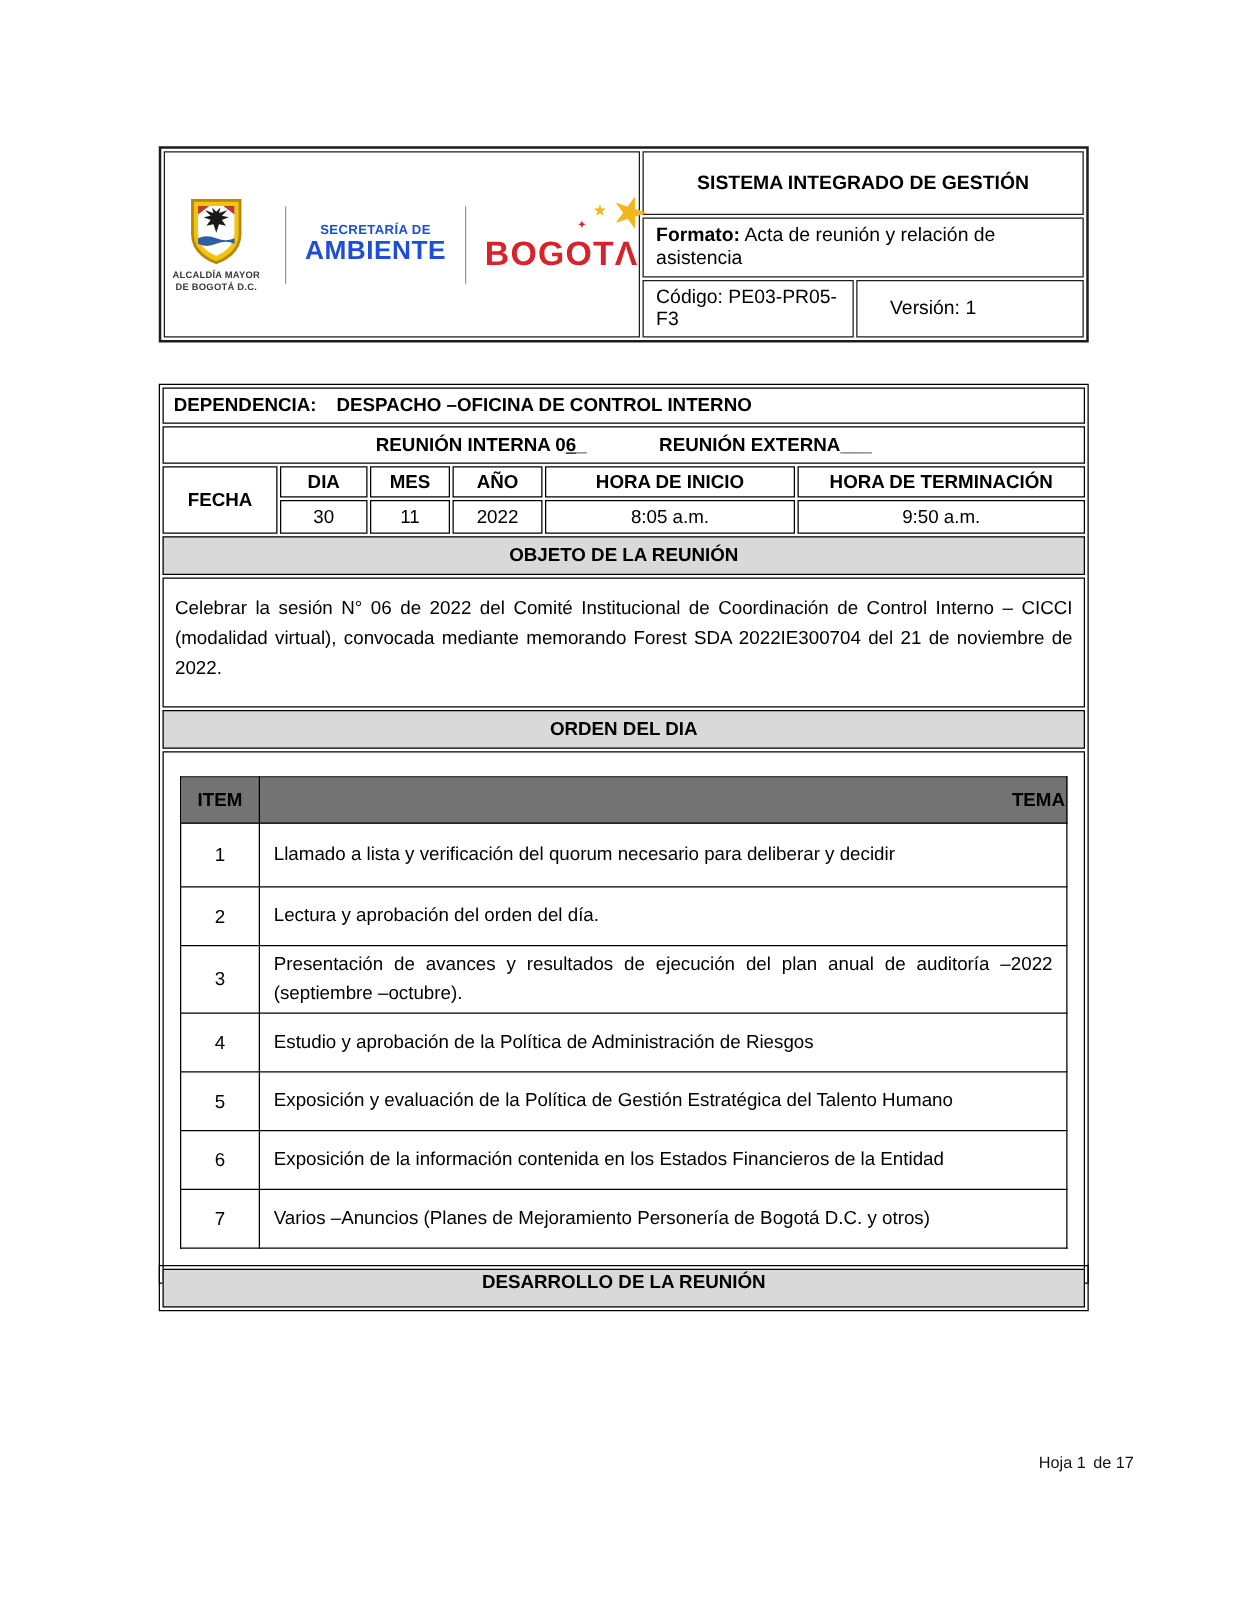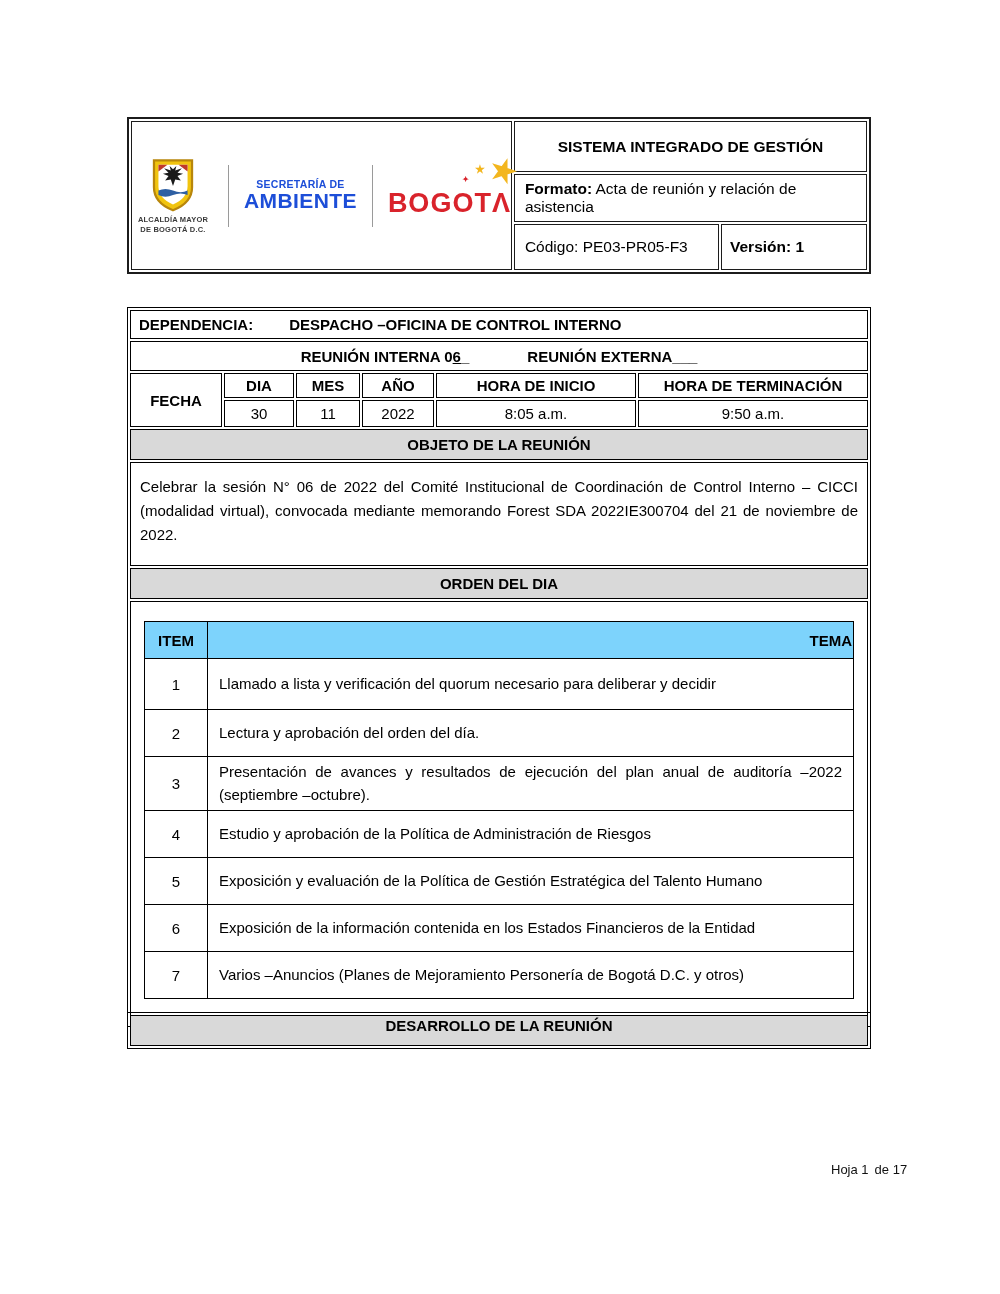--- a/index.html
+++ b/index.html
@@ -25,43 +25,43 @@
   .amb .l1{font-size:10.5px;font-weight:bold;letter-spacing:.3px;}
   .amb .l2{font-size:21px;font-weight:bold;letter-spacing:.4px;}
   .bog{position:relative;color:#d9232b;font-weight:bold;font-size:27px;letter-spacing:1px;padding-top:16px;}
   .bog .caret{letter-spacing:0;}
   .star-big{position:absolute;top:-16px;right:-8px;color:#f3b61e;font-size:30px;transform:rotate(18deg);line-height:1;}
   .star-mid{position:absolute;top:-8px;right:24px;color:#f3b61e;font-size:11px;line-height:1;}
   .star-sm{position:absolute;top:4px;right:40px;color:#d9232b;font-size:8px;line-height:1;}
   .sys{height:47px;text-align:center;font-weight:bold;font-size:15.5px;}
   .formato{height:46px;padding:0 10px;font-size:15.5px;}
   .codigo{height:44px;padding:0 10px;font-size:15.5px;}
-  .version{width:128px;padding:0 8px;font-size:15.5px;font-weight:bold;}
+  .version{width:128px;padding:0 26px;font-size:15.5px;}
   
   .main-table{
     position:absolute;left:127px;top:307px;width:744px;
     border:1px solid #000;border-spacing:2px;
   }
   .main-table td{border:1px solid #000;font-size:15px;vertical-align:middle;}
   .dep{height:25px;font-weight:bold;padding:1px 8px;}
-  .dep .val{margin-left:36px;}
+  .dep .val{margin-left:16px;}
   .reunion{height:26px;font-weight:bold;text-align:center;}
   .reunion-line{display:flex;justify-content:center;gap:58px;}
   .u{text-decoration:underline;}
   .fecha-cell{font-weight:bold;text-align:center;}
   .dhdr{height:21px;font-weight:bold;text-align:center;}
   .dval{height:23px;text-align:center;}
   .gray{background:#d9d9d9;height:27px;text-align:center;font-weight:bold;}
   .objeto-body{padding:12px 9px 18px;line-height:1.6;}
   .just{text-align:justify;}
   .agenda-holder{padding:19px 13px 24px 13px;vertical-align:top;}
   
   .agenda{width:100%;border-collapse:collapse;}
   .agenda th,.agenda td{border:1px solid #000;font-size:15px;text-align:right;}
-  .agenda thead th{background:#7dd3fc;height:34px;font-weight:bold;}
+  .agenda thead th{background:#737373;height:34px;font-weight:bold;}
   .agenda .item{width:60px;text-align:center;}
   .agenda .tema{padding:4px 11px;text-align:justify;line-height:1.5;}
   .agenda tbody tr{height:47px;}
   
   .des-table{
     position:absolute;left:127px;top:1012px;width:744px;
     border:1px solid #000;border-spacing:2px;
   }
   .des-table td{border:1px solid #000;font-size:15px;vertical-align:top;}
   .des-body{padding:7px 9px 3px;}

